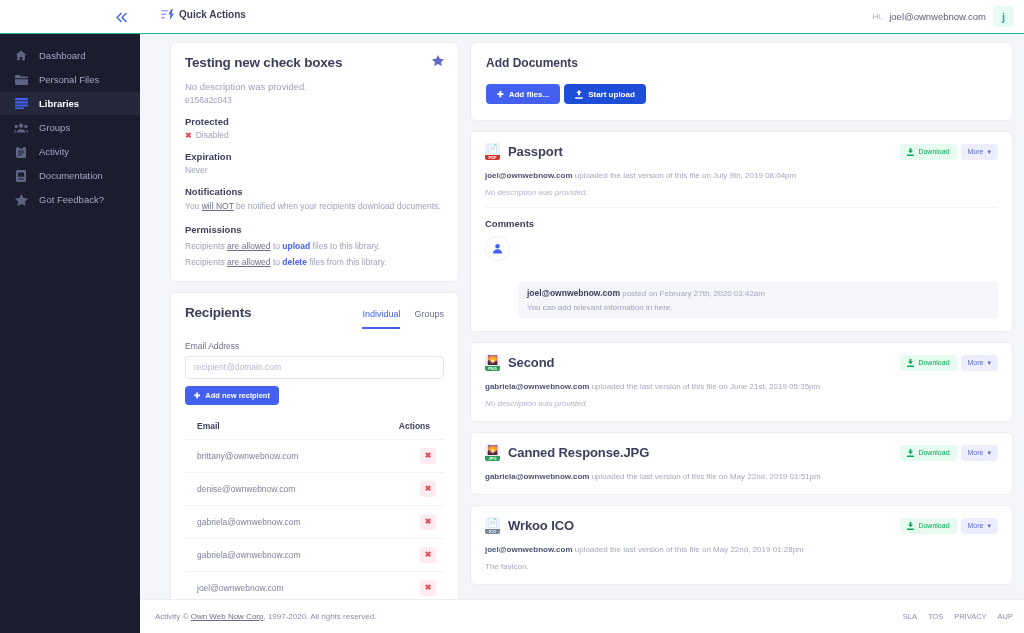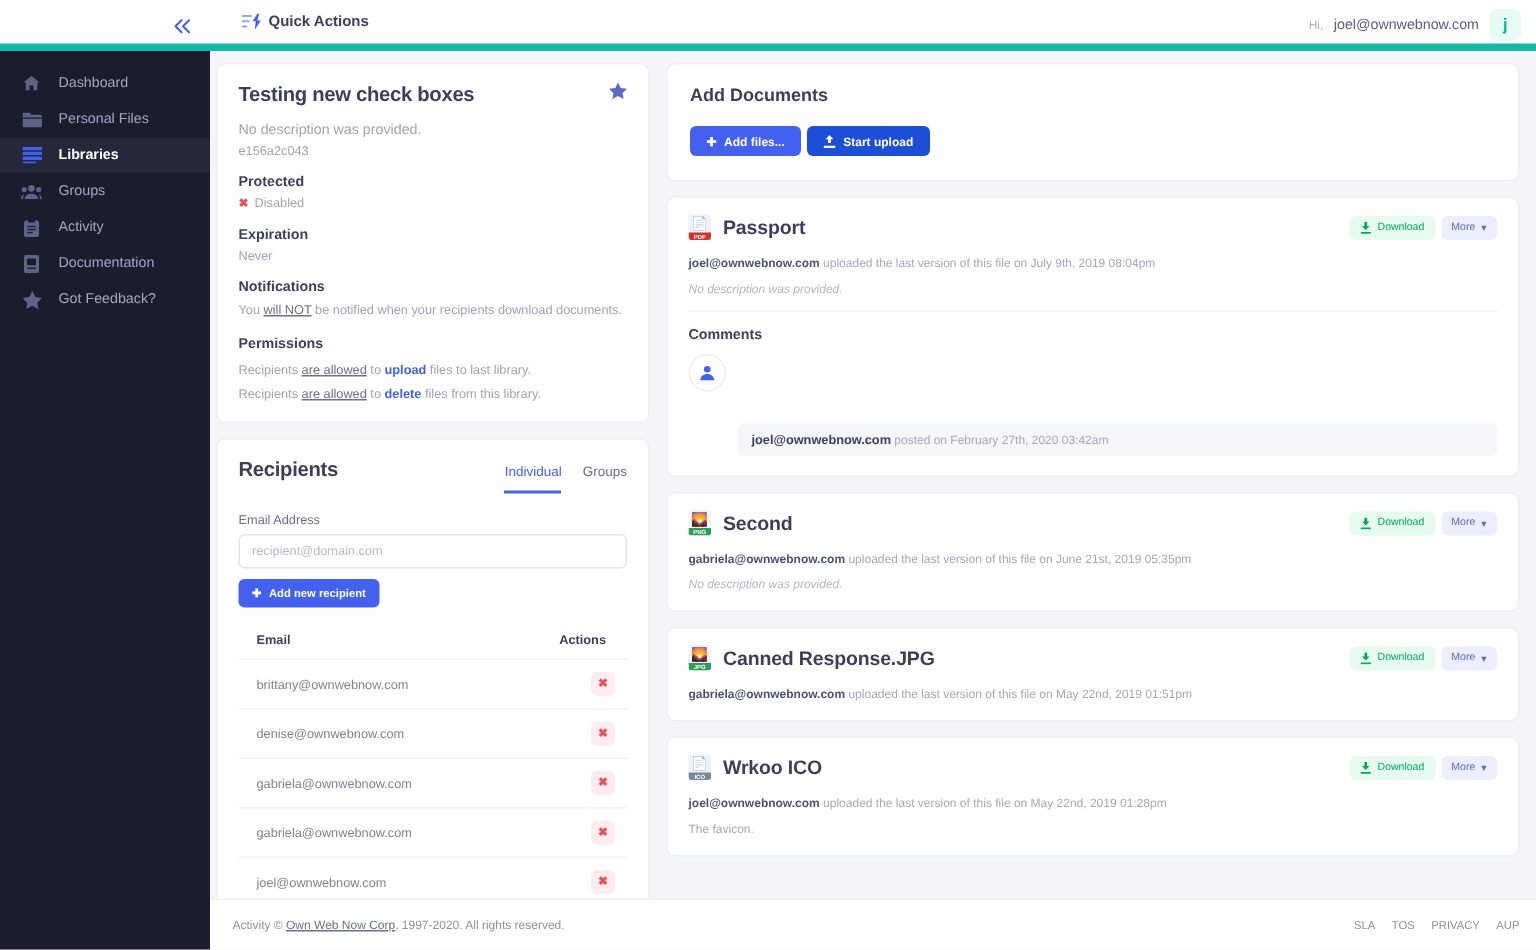--- a/index.html
+++ b/index.html
@@ -8,21 +8,21 @@
     font-family: "Liberation Sans", sans-serif;
     background: #f4f5f8;
     color: #3b3f5c;
     overflow: hidden;
   }
   
   .topbar {
     position: absolute; top: 0; left: 0; width: 1024px; height: 34px;
     background: #ffffff;
     display: flex; align-items: center;
-    border-bottom: 5px solid #14b8a6;
+    border-bottom: 1px solid #14b8a6;
     z-index: 5;
   }
   .collapse-btn {
     position: absolute; left: 112px; top: 8px;
     width: 18px; height: 18px;
     display: flex; align-items: center; justify-content: center;
     color: #4361ee; font-size: 13px; cursor: pointer;
   }
   .quick-actions {
     position: absolute; left: 161px; top: 9px;
@@ -58,21 +58,21 @@
   .side-item .sicon {
     width: 14px; display: flex; align-items: center; justify-content: center;
     color: #5d6префикс;
   }
   .side-item .sicon { color: #5f6384; }
   .side-item.active .sicon { color: #4361ee; }
   
   .main {
     position: absolute; top: 34px; left: 140px;
     width: 884px; height: 565px;
-    padding: 8px 11px 0 4px;
+    padding: 8px 11px 0 30px;
     display: flex; gap: 11px;
   }
   .col-left { width: 289px; flex: 0 0 289px; }
   .col-right { flex: 1; }
   .card {
     background: #fff; border: 1px solid #eceef3; border-radius: 6px;
     margin-bottom: 10px;
   }
   
   .lib-card { padding: 12px 14px 14px 14px; }
@@ -343,21 +343,21 @@
         <span>Disabled</span>
       </div>
 
       <div class="fld-label">Expiration</div>
       <div class="fld-value">Never</div>
 
       <div class="fld-label">Notifications</div>
       <div class="note"><span>You </span><u>will NOT</u><span> be notified when your recipients download documents.</span></div>
 
       <div class="fld-label">Permissions</div>
-      <div class="perm-line"><span>Recipients </span><u>are allowed</u><span> to </span><b>upload</b><span> files to last library.</span></div>
+      <div class="perm-line"><span>Recipients </span><u>are allowed</u><span> to </span><b>upload</b><span> files to this library.</span></div>
       <div class="perm-line"><span>Recipients </span><u>are allowed</u><span> to </span><b>delete</b><span> files from this library.</span></div>
     </div>
 
     <div class="card rec-card">
       <div class="rec-head">
         <div class="rec-title">Recipients</div>
         <div class="rec-tabs">
           <div class="rec-tab active">Individual</div>
           <div class="rec-tab">Groups</div>
         </div>
@@ -455,20 +455,21 @@
       <div class="comments-title">Comments</div>
       <div class="comment-row">
         <span class="c-avatar">
           <svg width="11" height="11" viewBox="0 0 11 11">
               <circle cx="5.5" cy="3.2" r="2.2" fill="#4361ee"></circle>
               <path d="M.9 10.5c0-2.6 2-4.2 4.6-4.2s4.6 1.6 4.6 4.2z" fill="#4361ee"></path>
             </svg>
         </span>
         <div class="c-bubble">
           <div class="c-head"><b>joel@ownwebnow.com</b><span> posted on February 27th, 2020 03:42am</span></div>
+          <div class="c-text">You can add relevant information in here.</div>
         </div>
       </div>
     </div>
 
     <div class="card file-card">
       <div class="file-head">
         <div class="file-name-wrap">
           <span class="ftype png">
             <span class="glyph">🌄</span>
             <span class="tag">PNG</span>

